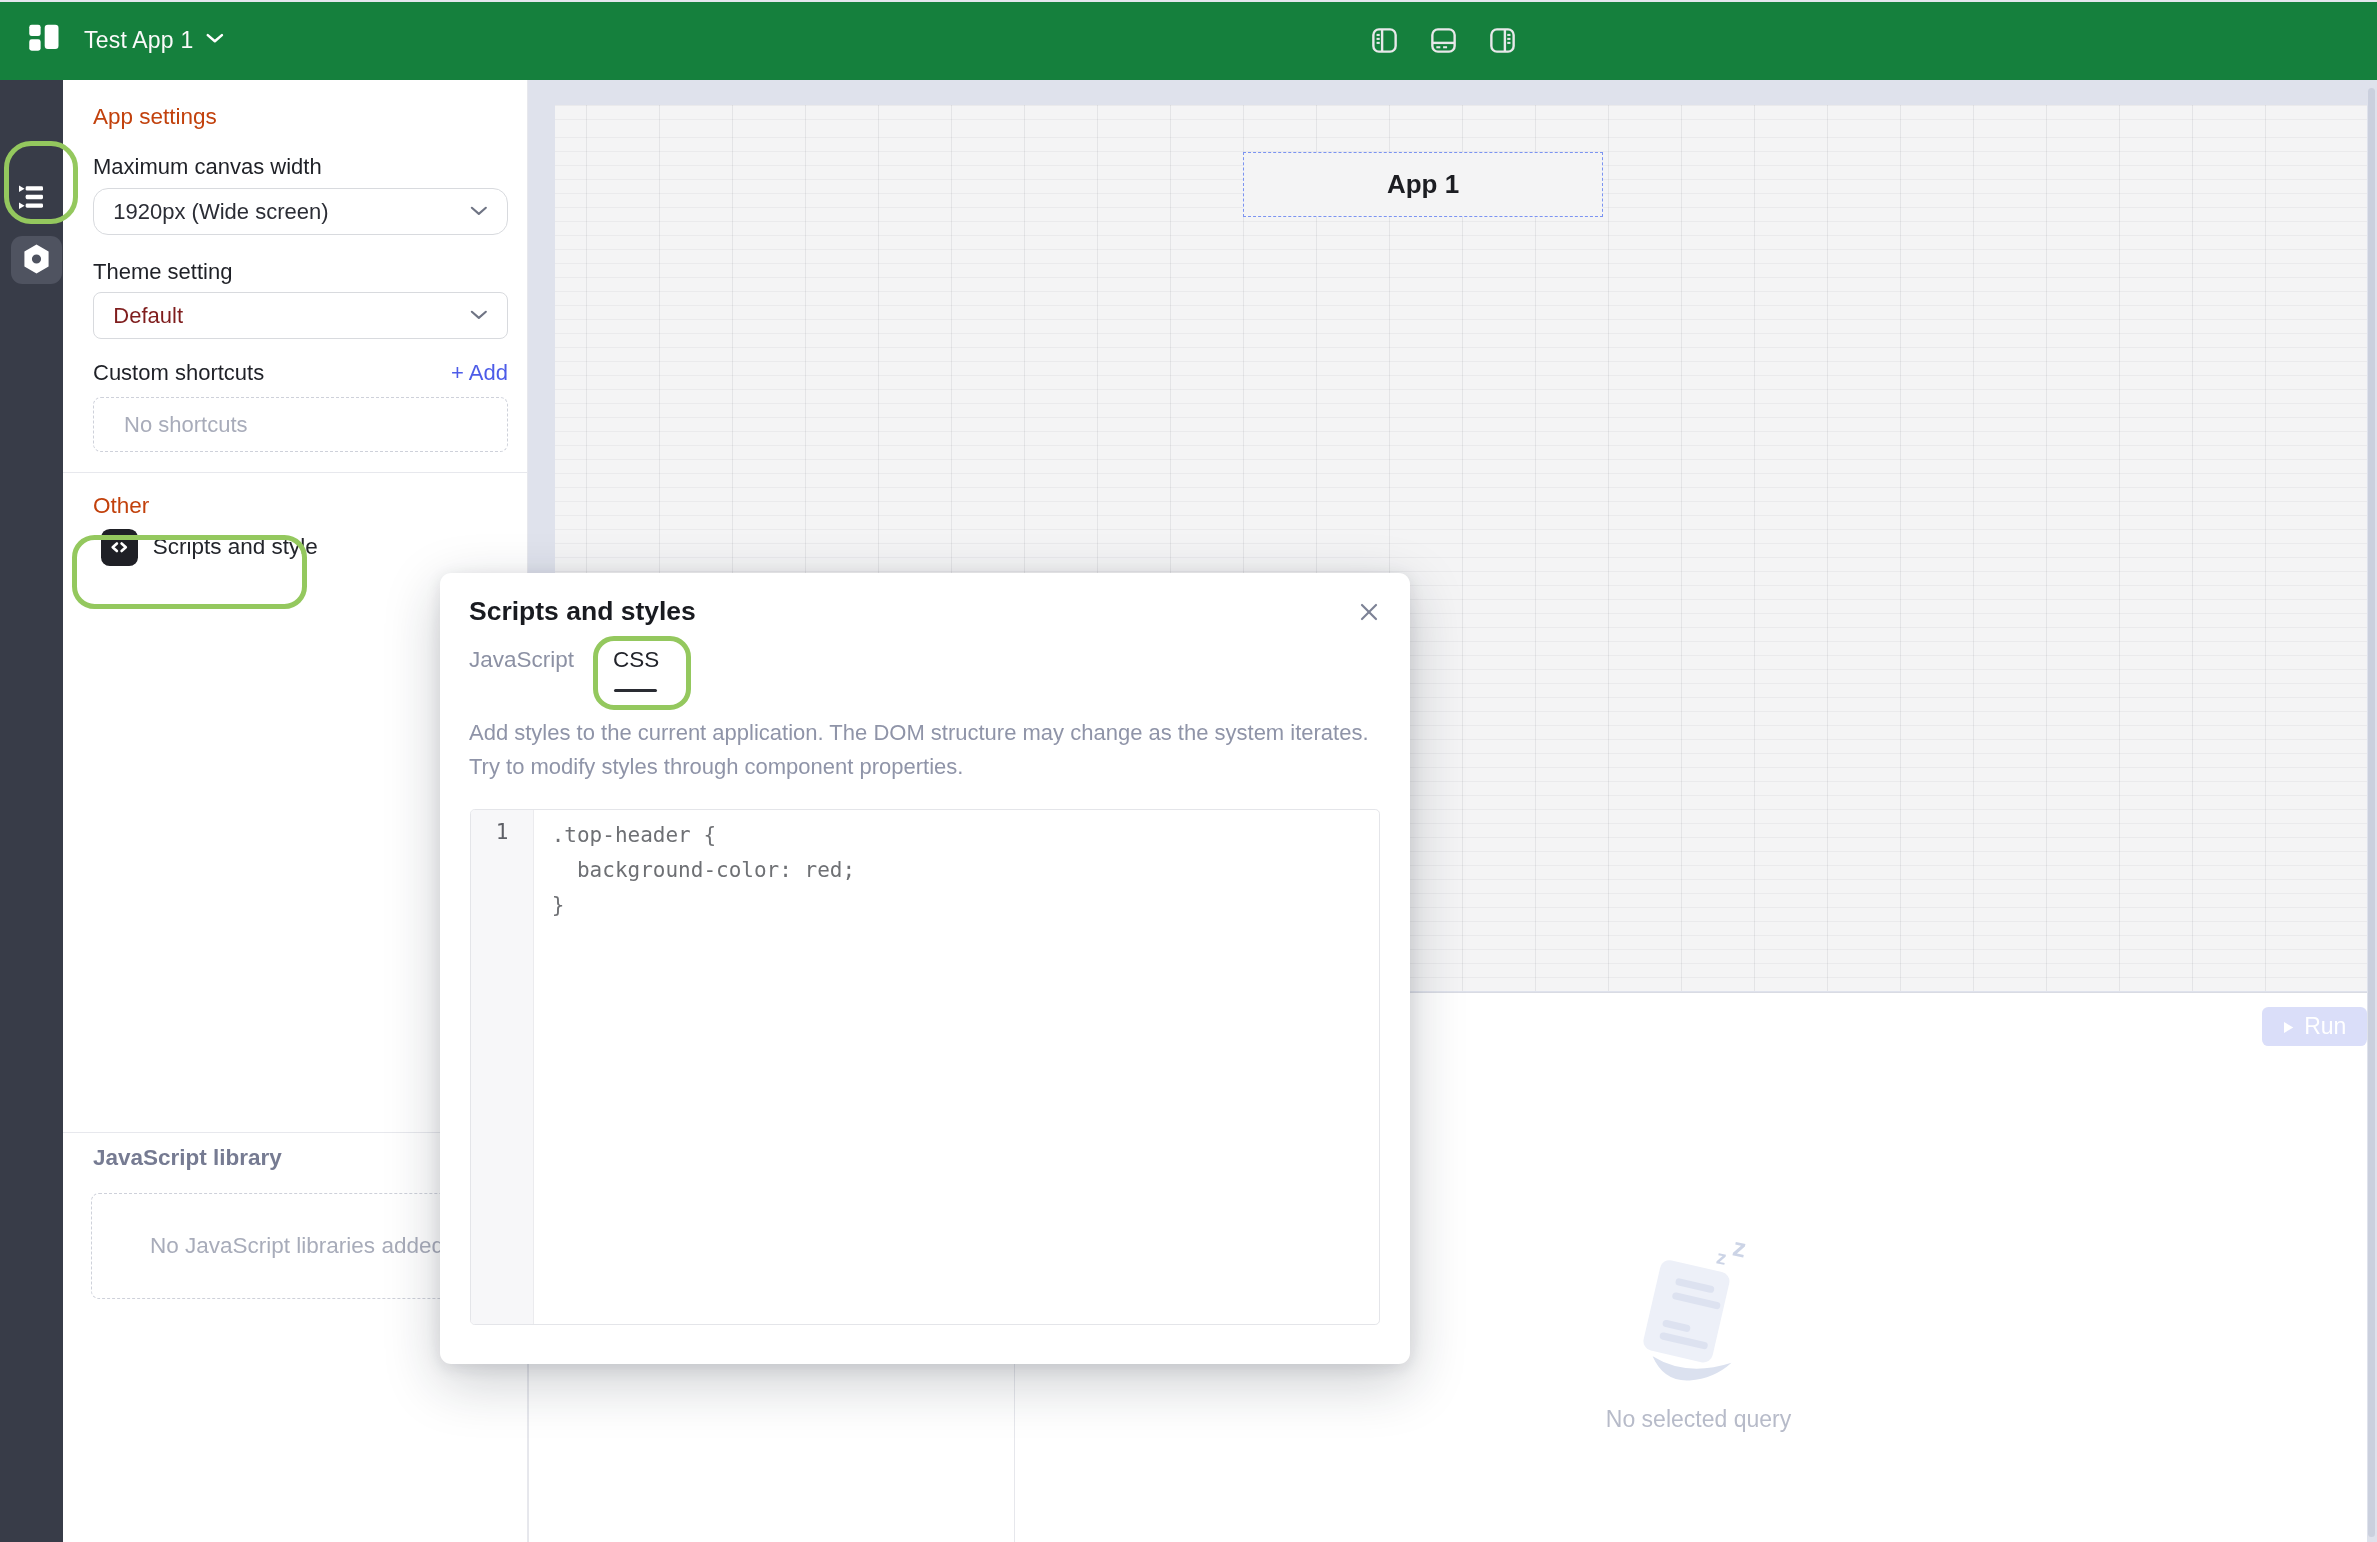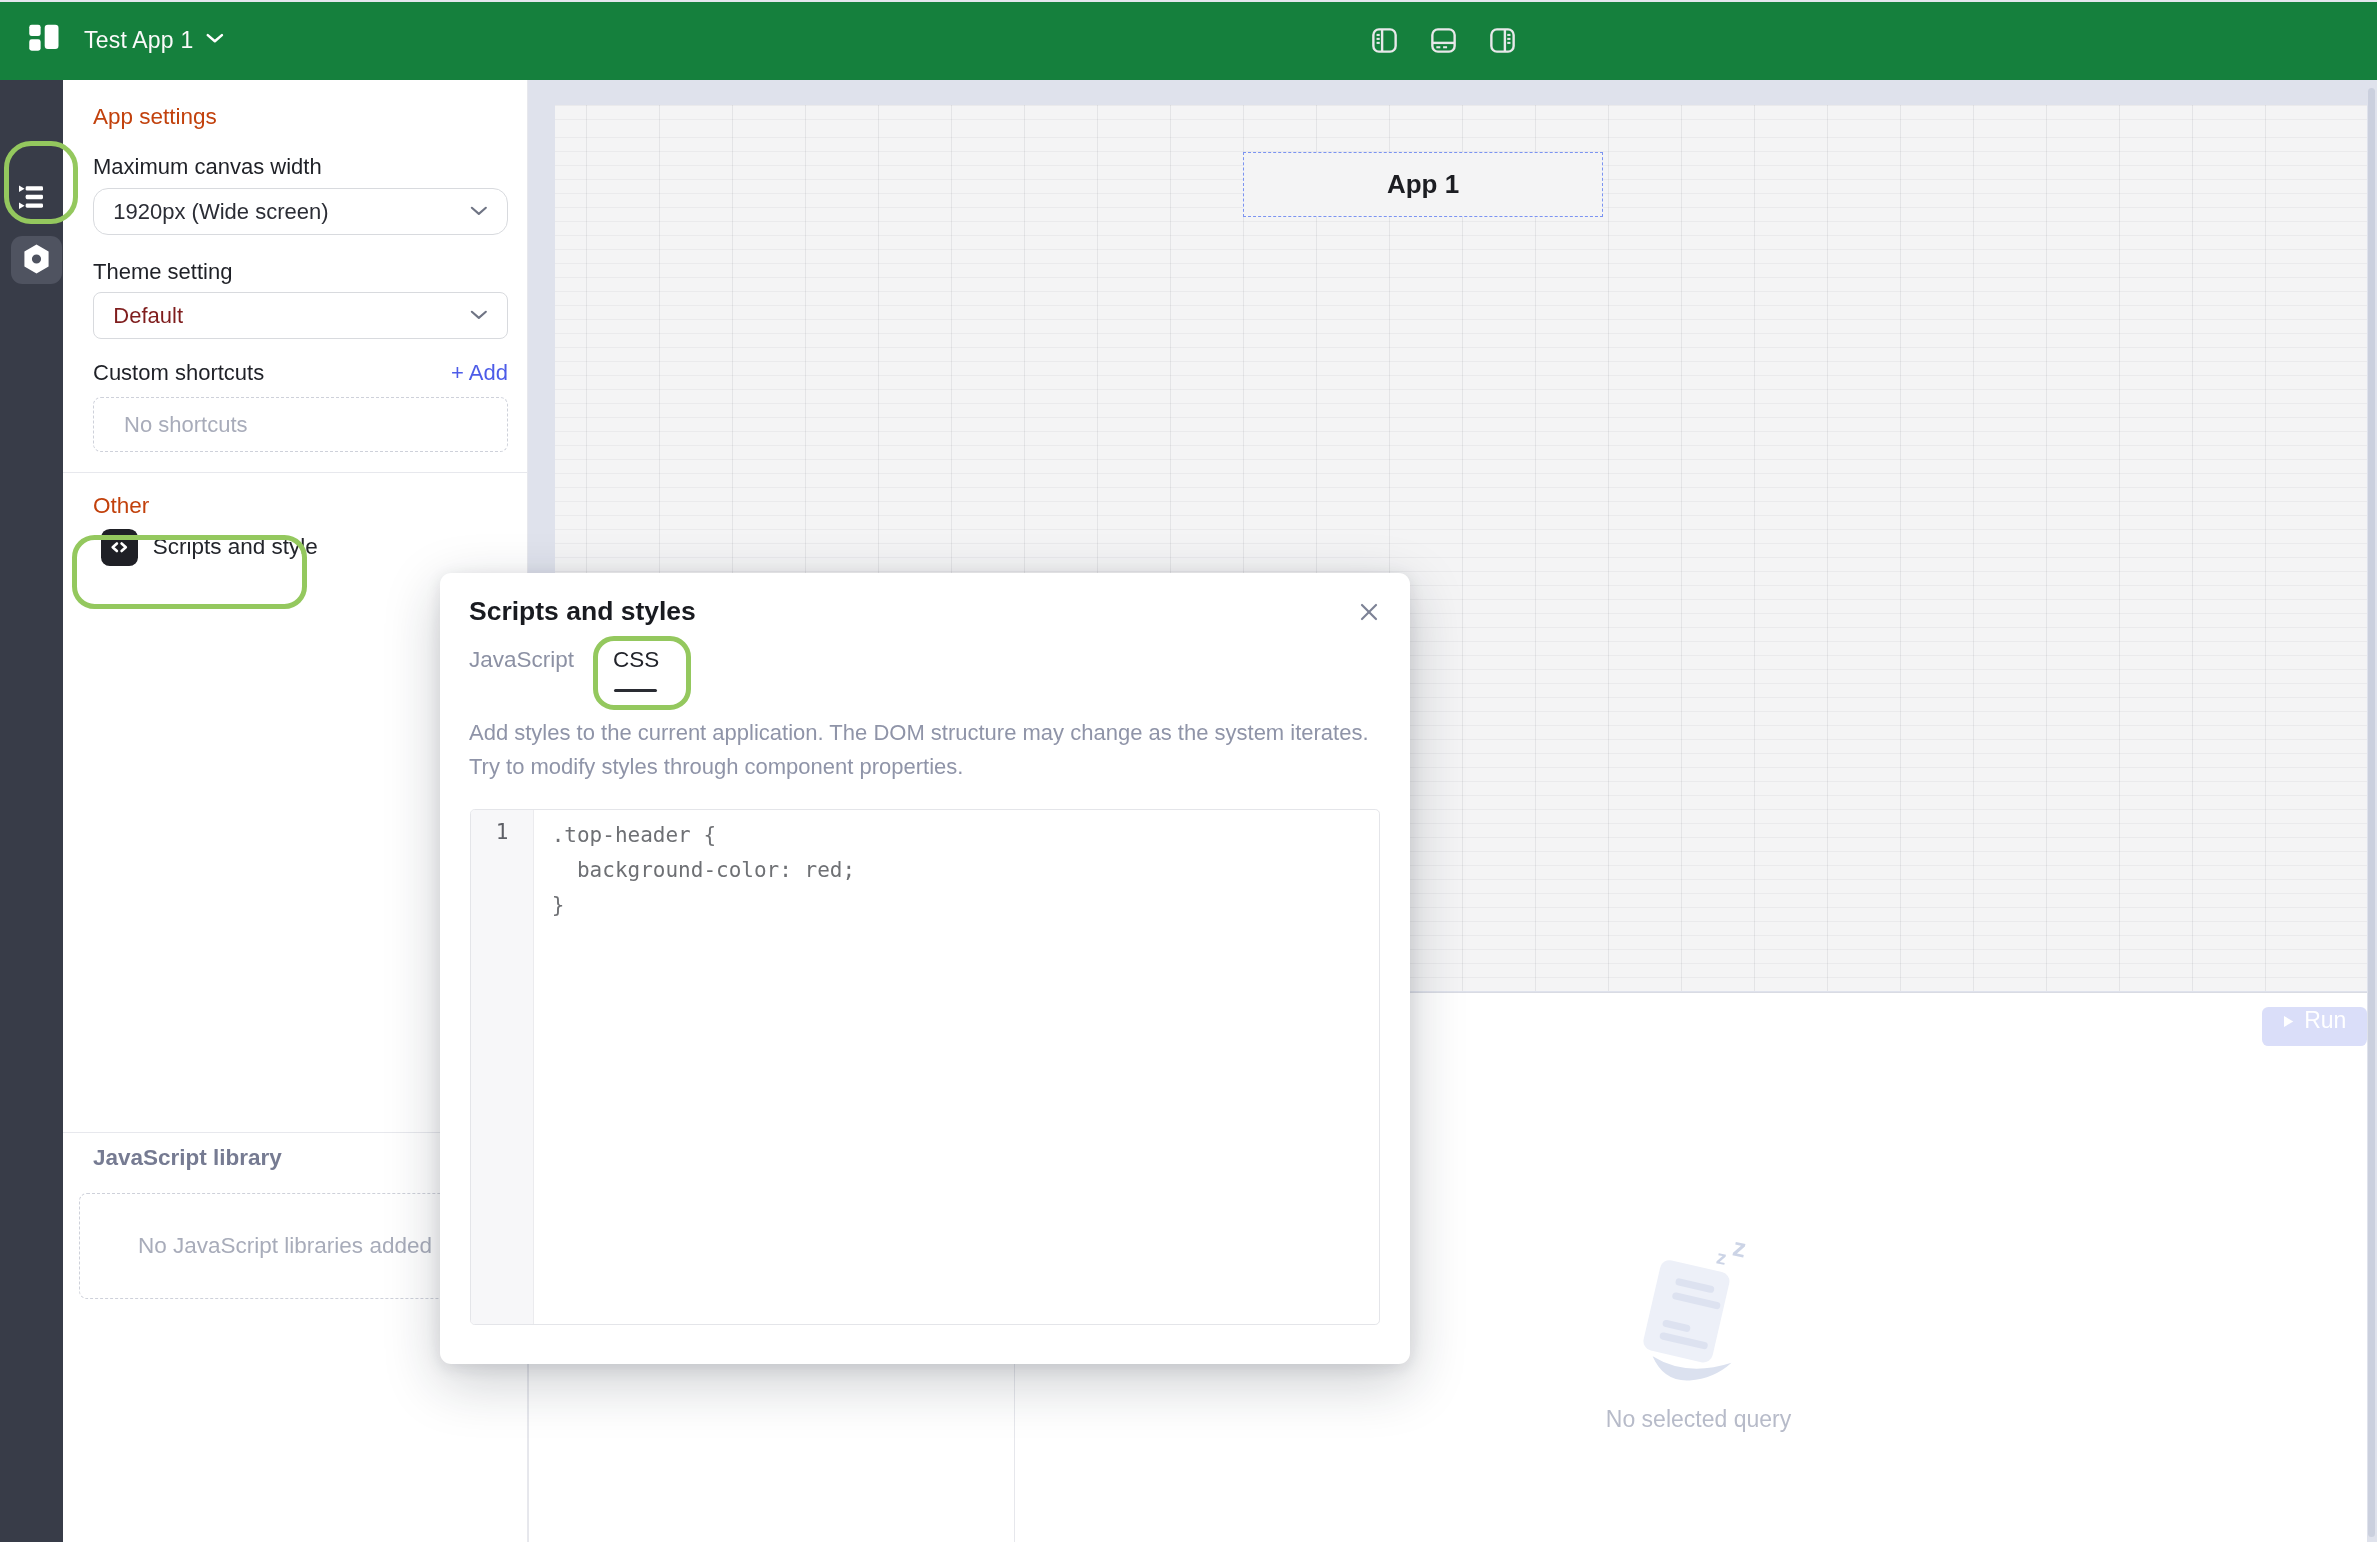--- a/index.html
+++ b/index.html
@@ -41,36 +41,36 @@
   .dashed-box { position:absolute; border:1.6px dashed #ced1da; border-radius:8px; display:flex; align-items:center; color:#a8acba; font-size:22px; }
   .dashed-shortcuts { left:30px; top:317px; width:415px; height:55px; padding-left:30px; }
   .sp-divider { position:absolute; left:0; width:465px; border-top:0.8px solid #e7e8ed; }
   .div-1 { top:392px; }
   .div-2 { top:1052px; }
   .scripts-row { position:absolute; left:9.7px; top:430px; width:235px; height:74px; display:flex; align-items:center; gap:15px; padding-left:28px; cursor:pointer; border-radius:21px; }
   .code-chip { width:37px; height:37px; background:#1f2026; border-radius:8.8px; display:flex; align-items:center; justify-content:center; flex:none; }
   .scripts-label { font-size:22.5px; color:#23252b; white-space:nowrap; }
   .jslib-header { position:absolute; left:30px; top:1063px; width:415px; display:flex; justify-content:space-between; align-items:center; }
   .jslib-title { font-size:22.5px; font-weight:700; color:#767b92; }
-  .dashed-jslib { left:16px; top:1113px; width:412px; height:106px; justify-content:center; font-size:22.5px; }
+  .dashed-jslib { left:28px; top:1113px; width:412px; height:106px; justify-content:center; font-size:22.5px; }
 
   
   .main-bg { position:absolute; left:528px; top:80px; right:0; bottom:0; background:#dfe2ec; z-index:1; }
   .canvas { position:absolute; left:555px; top:105px; width:1812px; height:886px; background-color:#f4f4f5; z-index:2;
     background-image:
       repeating-linear-gradient(to right, transparent 0 72px, rgba(35,40,55,.08) 72px 73px),
       repeating-linear-gradient(to bottom, transparent 0 13.4px, rgba(35,40,55,.05) 13.4px 14px);
     background-position:-41px 0, 0 19px; }
   .widget { position:absolute; left:688px; top:47px; width:360px; height:65px; border:1.6px dashed var(--widget-blue); background:#f4f4f5; display:flex; align-items:center; justify-content:center; cursor:pointer; }
   .widget-label { font-size:26px; font-weight:700; color:#1c1d22; }
 
   
   .query-panel { position:absolute; left:528px; top:992px; right:0; bottom:0; background:#fff; border-top:0.8px solid #d9dbe3; z-index:3; }
   .query-list { position:absolute; left:0; top:0; width:487px; bottom:0; background:#fff; border-left:0.8px solid #e6e7ec; border-right:0.8px solid #e6e7ec; }
-  .run-btn { position:absolute; right:9.7px; top:13.7px; width:105px; height:39px; border-radius:6.4px; background:var(--run-bg); color:#fff; display:flex; justify-content:center; gap:9.7px; font-size:23px; cursor:pointer; border:none; }
+  .run-btn { position:absolute; right:9.7px; top:13.7px; width:105px; height:39px; border-radius:6.4px; background:var(--run-bg); color:#fff; display:flex; align-items:center; justify-content:center; gap:9.7px; font-size:23px; cursor:pointer; border:none; }
   .query-empty { position:absolute; left:1042px; top:241px; width:257px; text-align:center; }
   .query-empty-text { display:block; margin-top:8px; font-size:23px; color:#b7bbc9; }
 
   
   .scrollbar { position:absolute; right:0; top:80px; width:10.5px; bottom:0; background:#dfe2ec; z-index:15; }
   .scroll-thumb { position:absolute; right:1.6px; top:8px; bottom:6.4px; width:7.2px; border-radius:4px; background:#cbd0de; cursor:pointer; }
 
   
   .modal { position:absolute; left:440px; top:573px; width:970px; height:791px; background:#fff; border-radius:11.3px; box-shadow:0 17.7px 56px rgba(25,30,45,.22), 0 3.2px 14.5px rgba(25,30,45,.10); z-index:50; }
   .modal-title { position:absolute; left:29px; top:22.5px; font-size:26.5px; font-weight:700; color:#191b20; }

